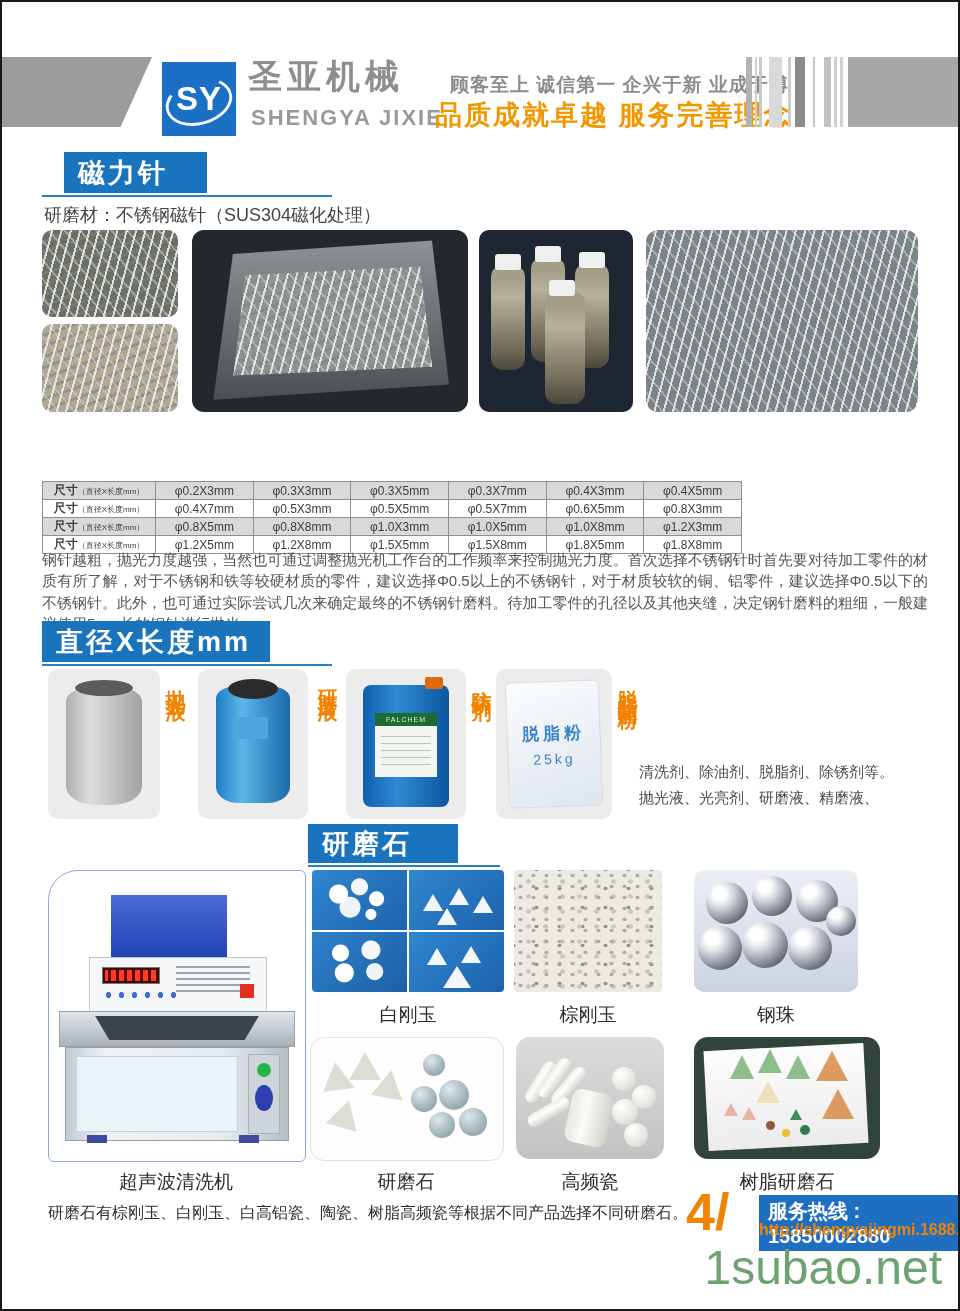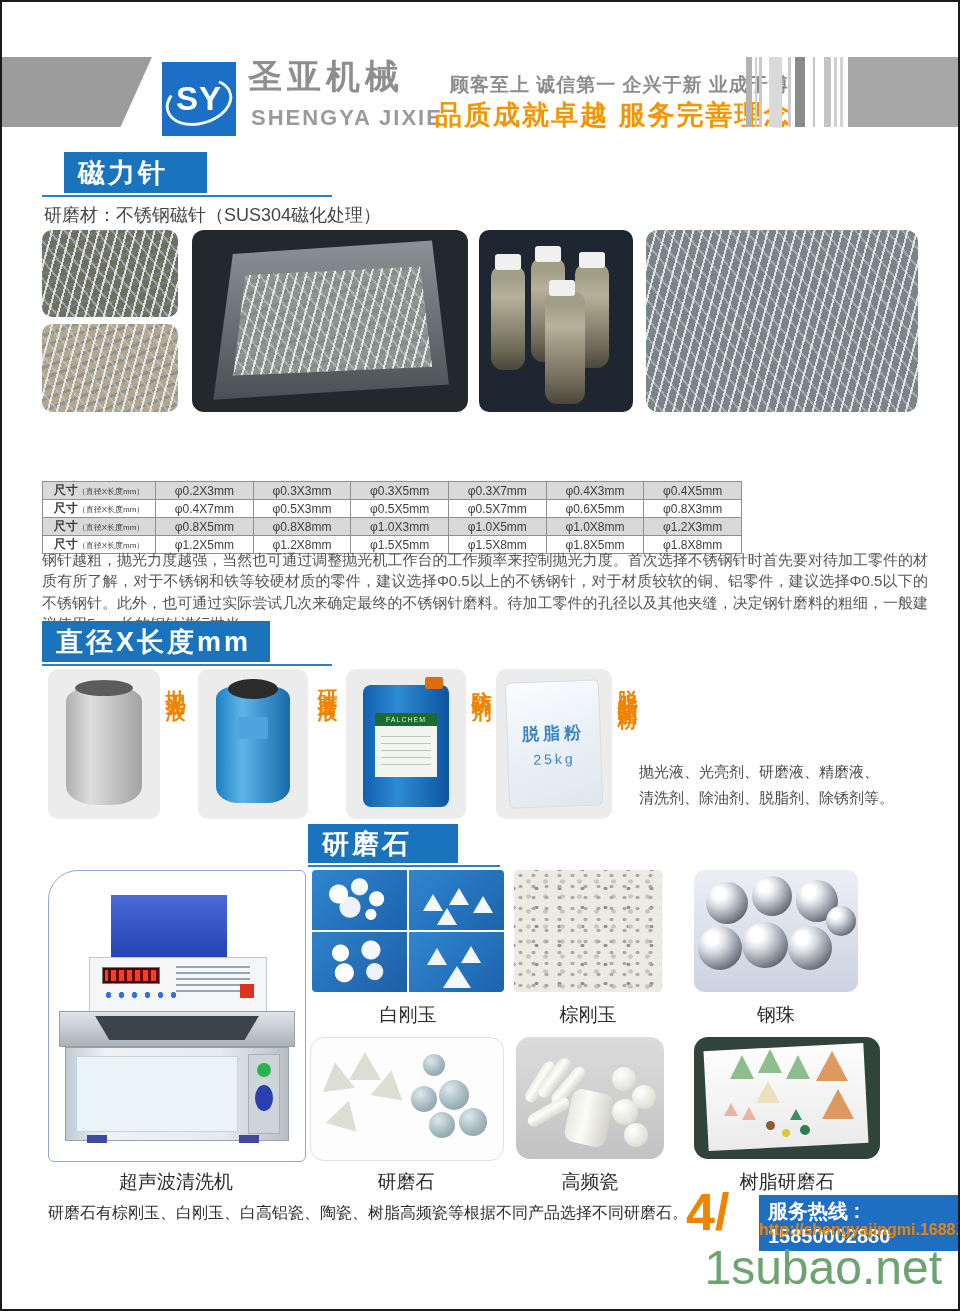--- a/index.html
+++ b/index.html
@@ -305,22 +305,22 @@
 
   <div class="card c4">
     <div class="bag">
       <span class="l1">脱脂粉</span>
       <span class="l2">25kg</span>
     </div>
   </div>
   <div class="vlabel vl4">脱脂除油粉</div>
 
   <div class="sol-note">
+    <div>清洗剂、除油剂、脱脂剂、除锈剂等。</div>
     <div>抛光液、光亮剂、研磨液、精磨液、</div>
-    <div>清洗剂、除油剂、脱脂剂、除锈剂等。</div>
   </div>
 
   <div class="sec-title t3">研磨石</div>
   <div class="rule r3"></div>
 
   <div class="machine">
     <div class="m-ctrl"></div>
     <div class="m-panel">
       <div class="m-led"></div>
       <div class="m-dots"></div>

